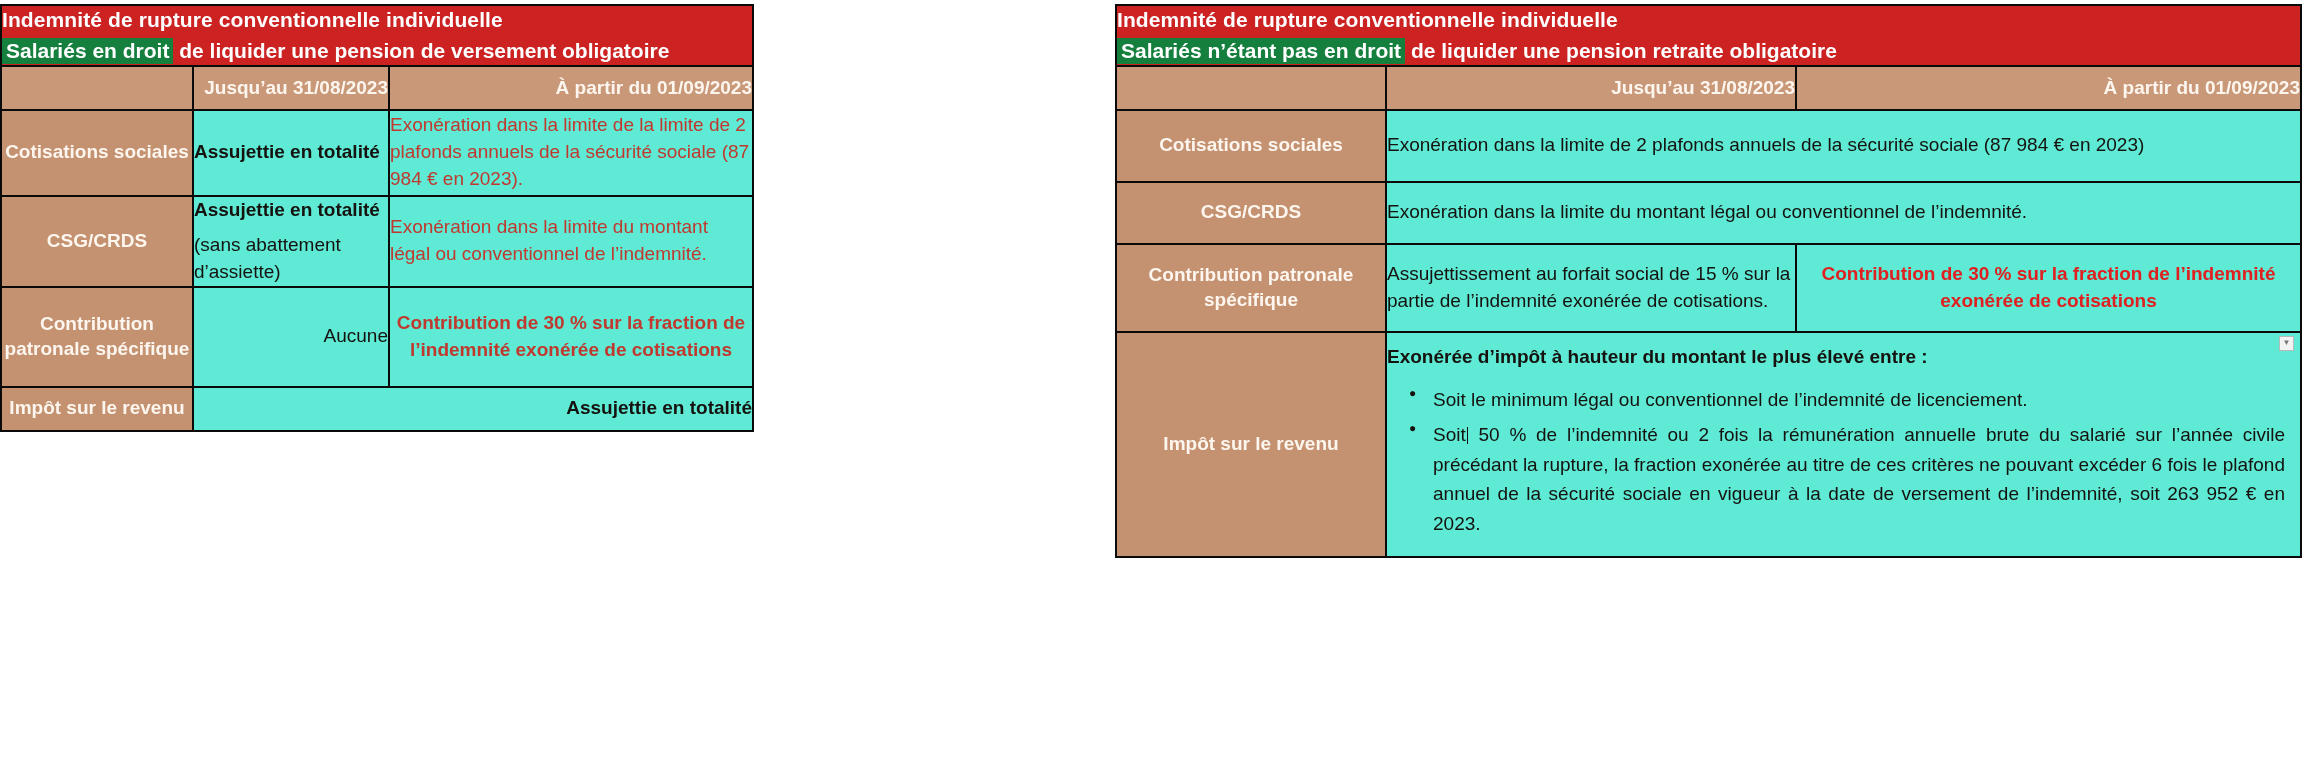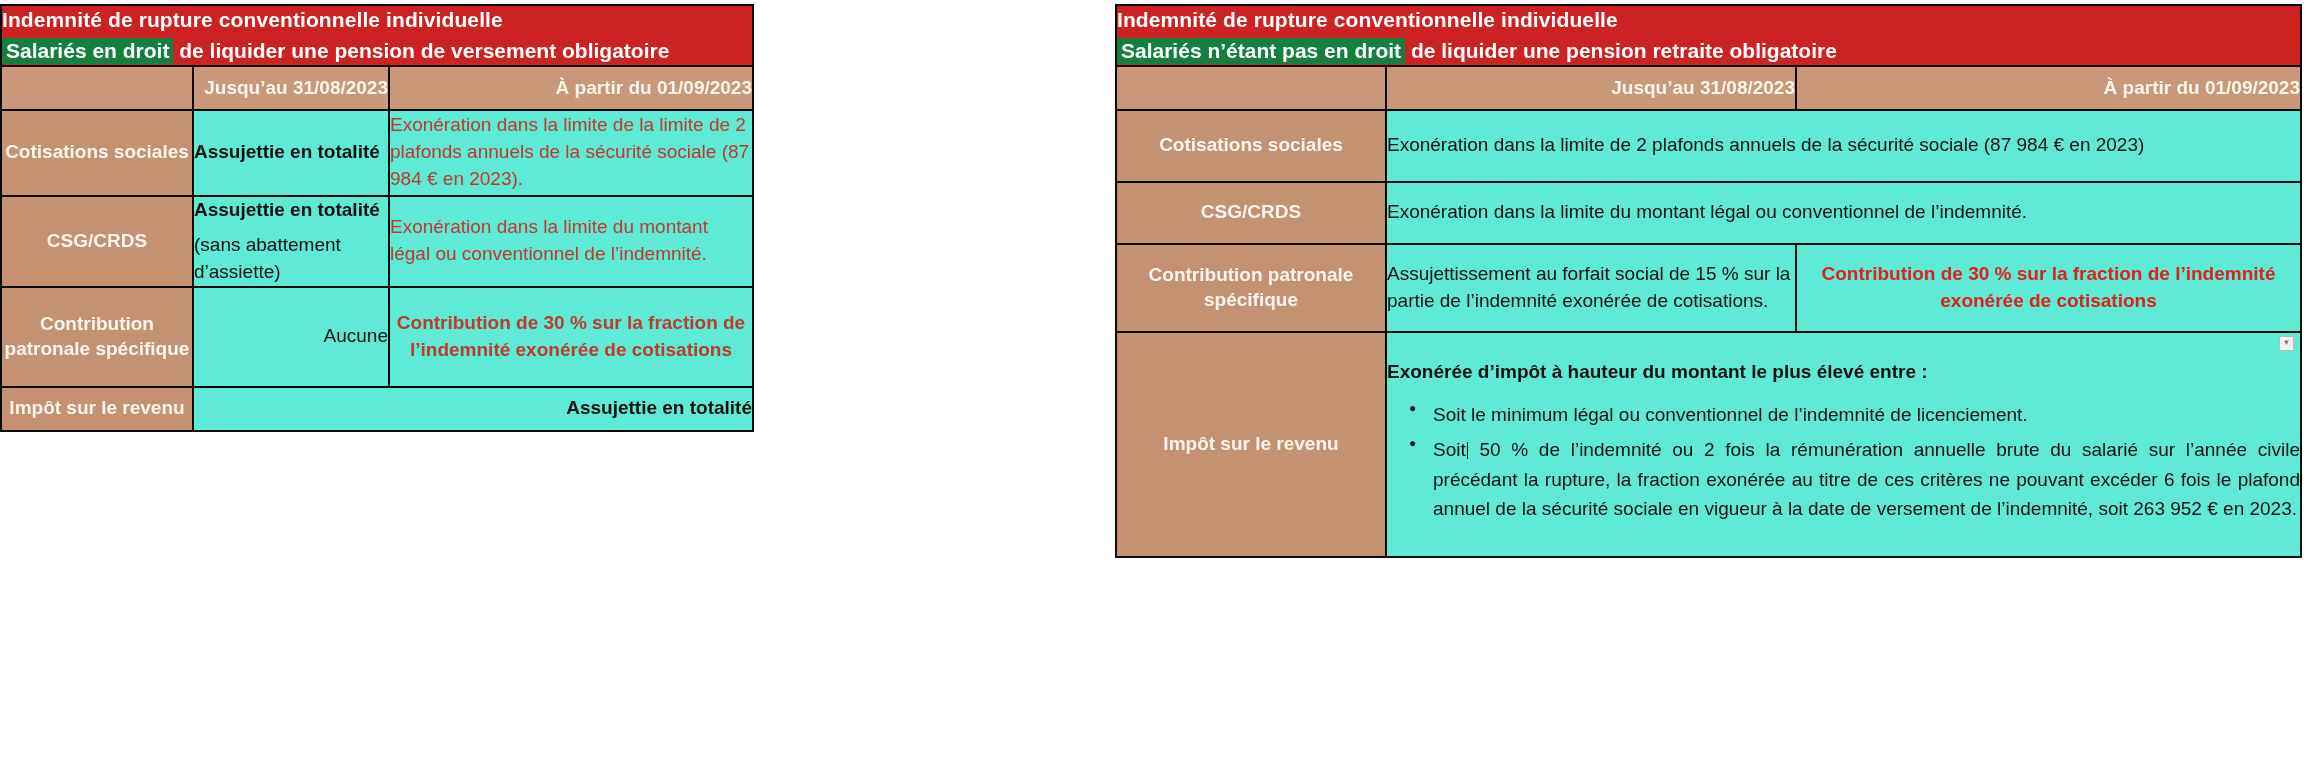--- a/index.html
+++ b/index.html
@@ -109,21 +109,21 @@
   td.body.darkredbold {
     color: #c0392f;
     font-weight: bold;
     text-align: center;
     line-height: 1.40;
   }
   .sub { font-weight: normal; display: block; margin-top: 8px; }
   .strong-line { font-weight: bold; display: block; }
 
   ul.bullets {
-    margin: 14px 0 2px 0;
+    margin: 14px 15px 2px 0;
     padding-left: 46px;
     list-style: none;
   }
   ul.bullets li {
     position: relative;
     margin-bottom: 6px;
     text-align: justify;
     line-height: 1.55;
     font-size: 19px;
   }

